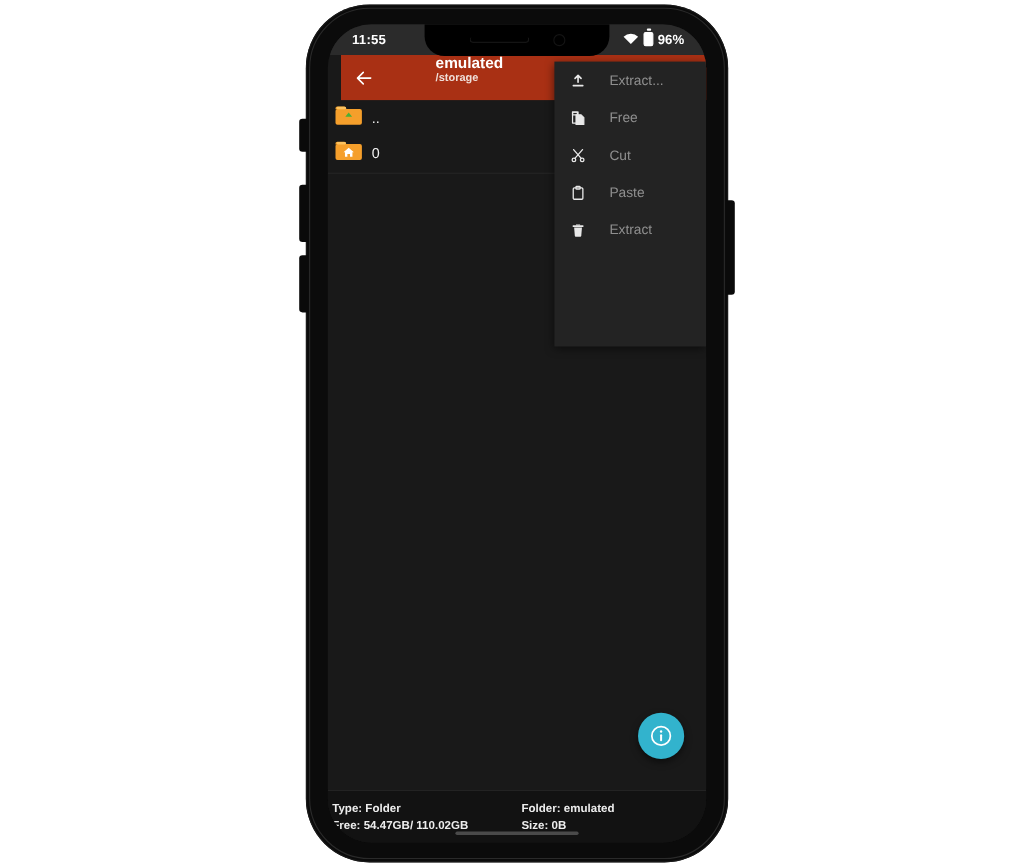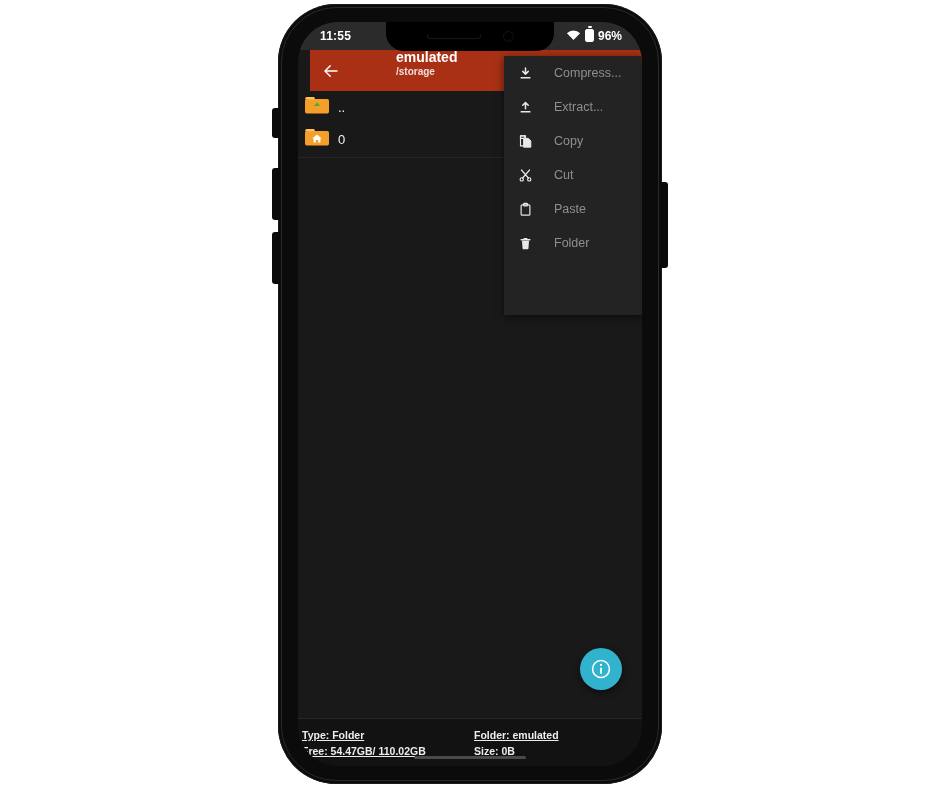--- a/index.html
+++ b/index.html
@@ -91,21 +91,21 @@
     background:#32b3cd; display:flex; align-items:center; justify-content:center;
     box-shadow:0 3px 7px rgba(0,0,0,.5);
   }
 
   
   .statusbar {
     position:absolute; left:0; bottom:0; width:100%; height:48px;
     background:#121212; border-top:1px solid #262626;
     padding:8px 0 0 4px;
   }
-  .strow { display:flex; font-size:10.5px; font-weight:bold; color:#ededed; line-height:1.55;text-decoration:underline; }
+  .strow { display:flex; font-size:10.5px; font-weight:bold; color:#ededed; line-height:1.55; }
   .stcol1 { width:172px; }
   .home-ind {
     position:absolute; left:50%; transform:translateX(-50%); bottom:7px;
     width:112px; height:3px; background:#4a4a4a; border-radius:2px;
   }
 </style>
 </head>
 <body>
 
 <div id="stage">
@@ -171,50 +171,41 @@
           </svg>
         </span>
         <span class="fname">0</span>
       </div>
 
       <div class="divider"></div>
     </div>
 
     <div class="ctxmenu">
 
-      <div class="mi">
-        <span class="ico">
-          <svg width="15" height="15" viewBox="0 0 24 24">
-            <path d="M12 3v10m0 0 4.4-4.4M12 13 7.6 8.6" fill="none" stroke="#e8e8e8" stroke-width="2.4" stroke-linecap="round"></path>
-            <rect x="4" y="17.6" width="16" height="2.5" rx="1" fill="#e8e8e8"></rect>
-          </svg>
-        </span>
-        <span class="lbl">Compress...</span>
-      </div>
 
       <div class="mi">
         <span class="ico">
           <svg width="15" height="15" viewBox="0 0 24 24">
             <path d="M12 14V4m0 0L7.6 8.4M12 4l4.4 4.4" fill="none" stroke="#e8e8e8" stroke-width="2.4" stroke-linecap="round"></path>
             <rect x="4" y="17.6" width="16" height="2.5" rx="1" fill="#e8e8e8"></rect>
           </svg>
         </span>
         <span class="lbl">Extract...</span>
       </div>
 
 
       <div class="mi">
         <span class="ico">
           <svg width="15" height="15" viewBox="0 0 24 24">
             <path d="M4 3h8v4h-8z" fill="none" stroke="#e8e8e8" stroke-width="1.8"></path>
             <path d="M4 3h7v16H4z" fill="none" stroke="#e8e8e8" stroke-width="1.8" stroke-linejoin="round"></path>
             <path d="M9 7h7.5l4 4v10H9z" fill="#e8e8e8" stroke="#e8e8e8" stroke-width="1.6" stroke-linejoin="round"></path>
           </svg>
         </span>
-        <span class="lbl">Copy</span>
+        <span class="lbl">Free</span>
       </div>
 
       <div class="mi">
         <span class="ico">
           <svg width="15" height="15" viewBox="0 0 24 24">
             <circle cx="6" cy="18.2" r="2.6" fill="none" stroke="#e8e8e8" stroke-width="1.9"></circle>
             <circle cx="18" cy="18.2" r="2.6" fill="none" stroke="#e8e8e8" stroke-width="1.9"></circle>
             <path d="M7.4 16 18.5 3.2M16.6 16 5.5 3.2" fill="none" stroke="#e8e8e8" stroke-width="1.9" stroke-linecap="round"></path>
           </svg>
         </span>
@@ -232,21 +223,21 @@
       </div>
 
       <div class="mi">
         <span class="ico">
           <svg width="15" height="15" viewBox="0 0 24 24">
             <rect x="4" y="4.6" width="16" height="2.4" rx="1" fill="#e8e8e8"></rect>
             <path d="M9 3.2h6v1.6H9z" fill="#e8e8e8"></path>
             <path d="M6.3 7.6h11.4l-1 12.2a1.4 1.4 0 0 1-1.4 1.3H8.7a1.4 1.4 0 0 1-1.4-1.3z" fill="#e8e8e8"></path>
           </svg>
         </span>
-        <span class="lbl">Folder</span>
+        <span class="lbl">Extract</span>
       </div>
     </div>
 
     <div class="fab">
       <svg width="22" height="22" viewBox="0 0 24 24">
         <circle cx="12" cy="12" r="9.2" fill="none" stroke="#fff" stroke-width="1.7"></circle>
         <circle cx="12" cy="7.6" r="1.2" fill="#fff"></circle>
         <rect x="11" y="10.4" width="2" height="7" rx="1" fill="#fff"></rect>
       </svg>
     </div>

